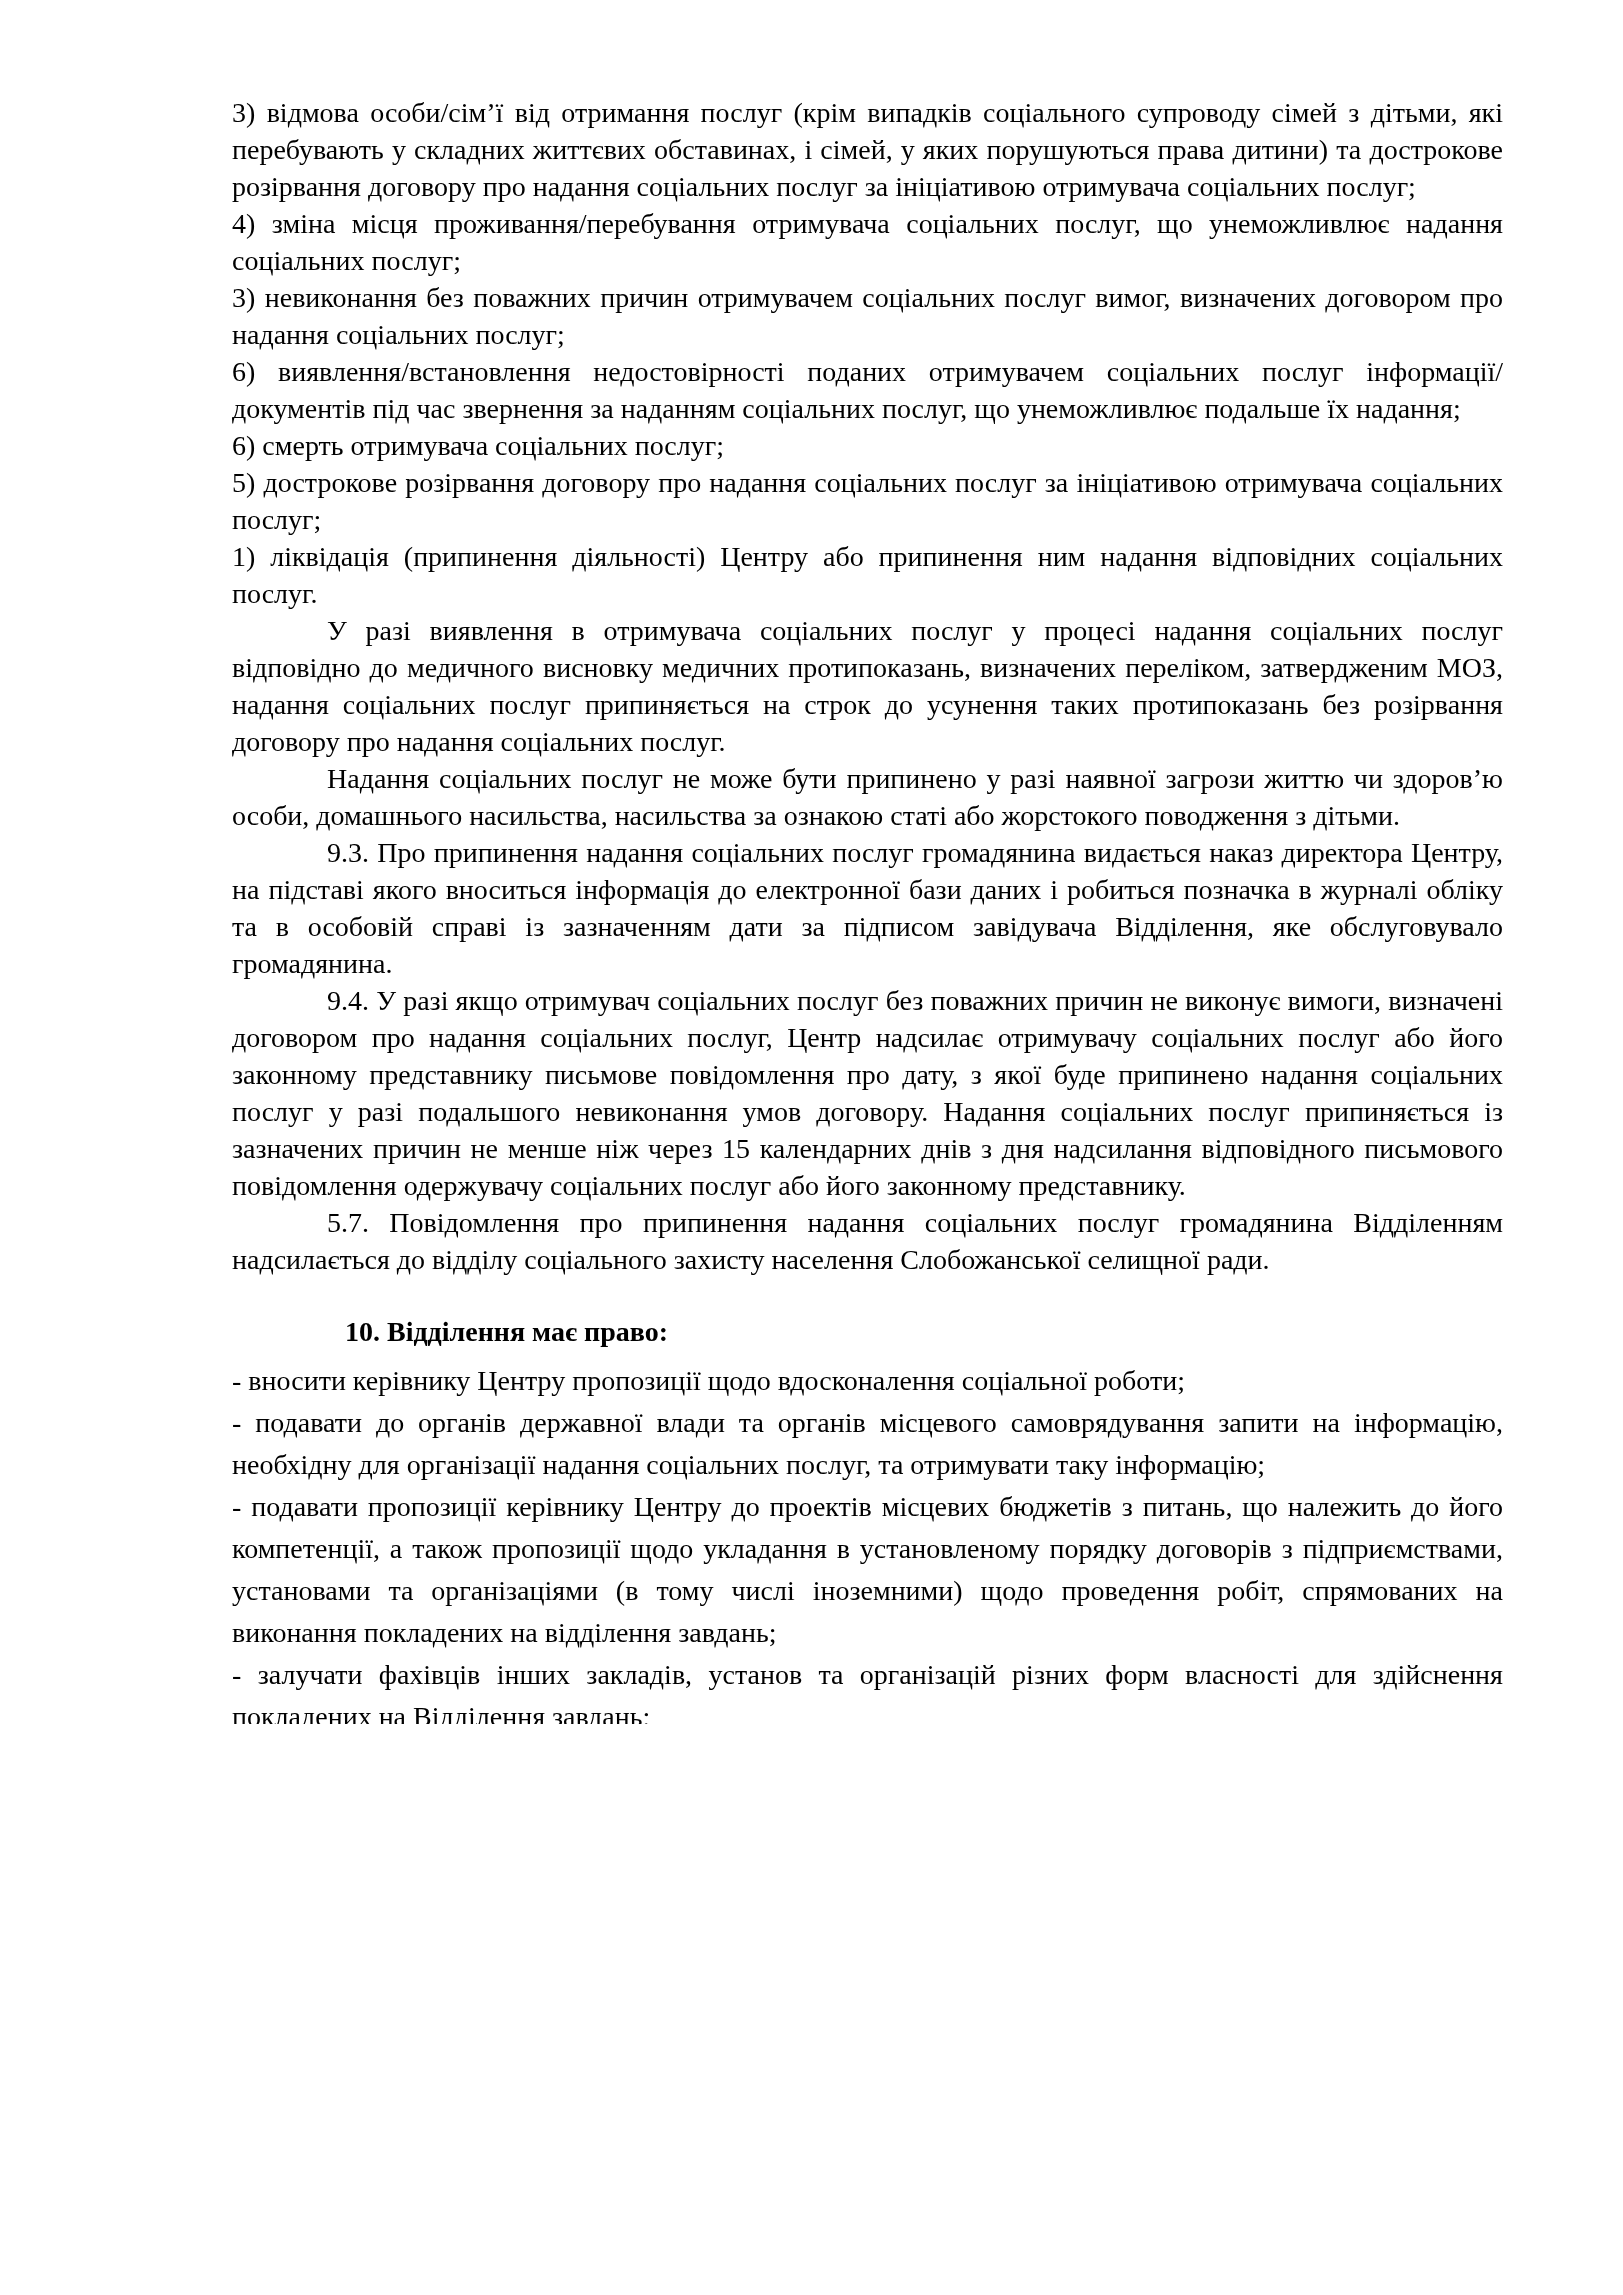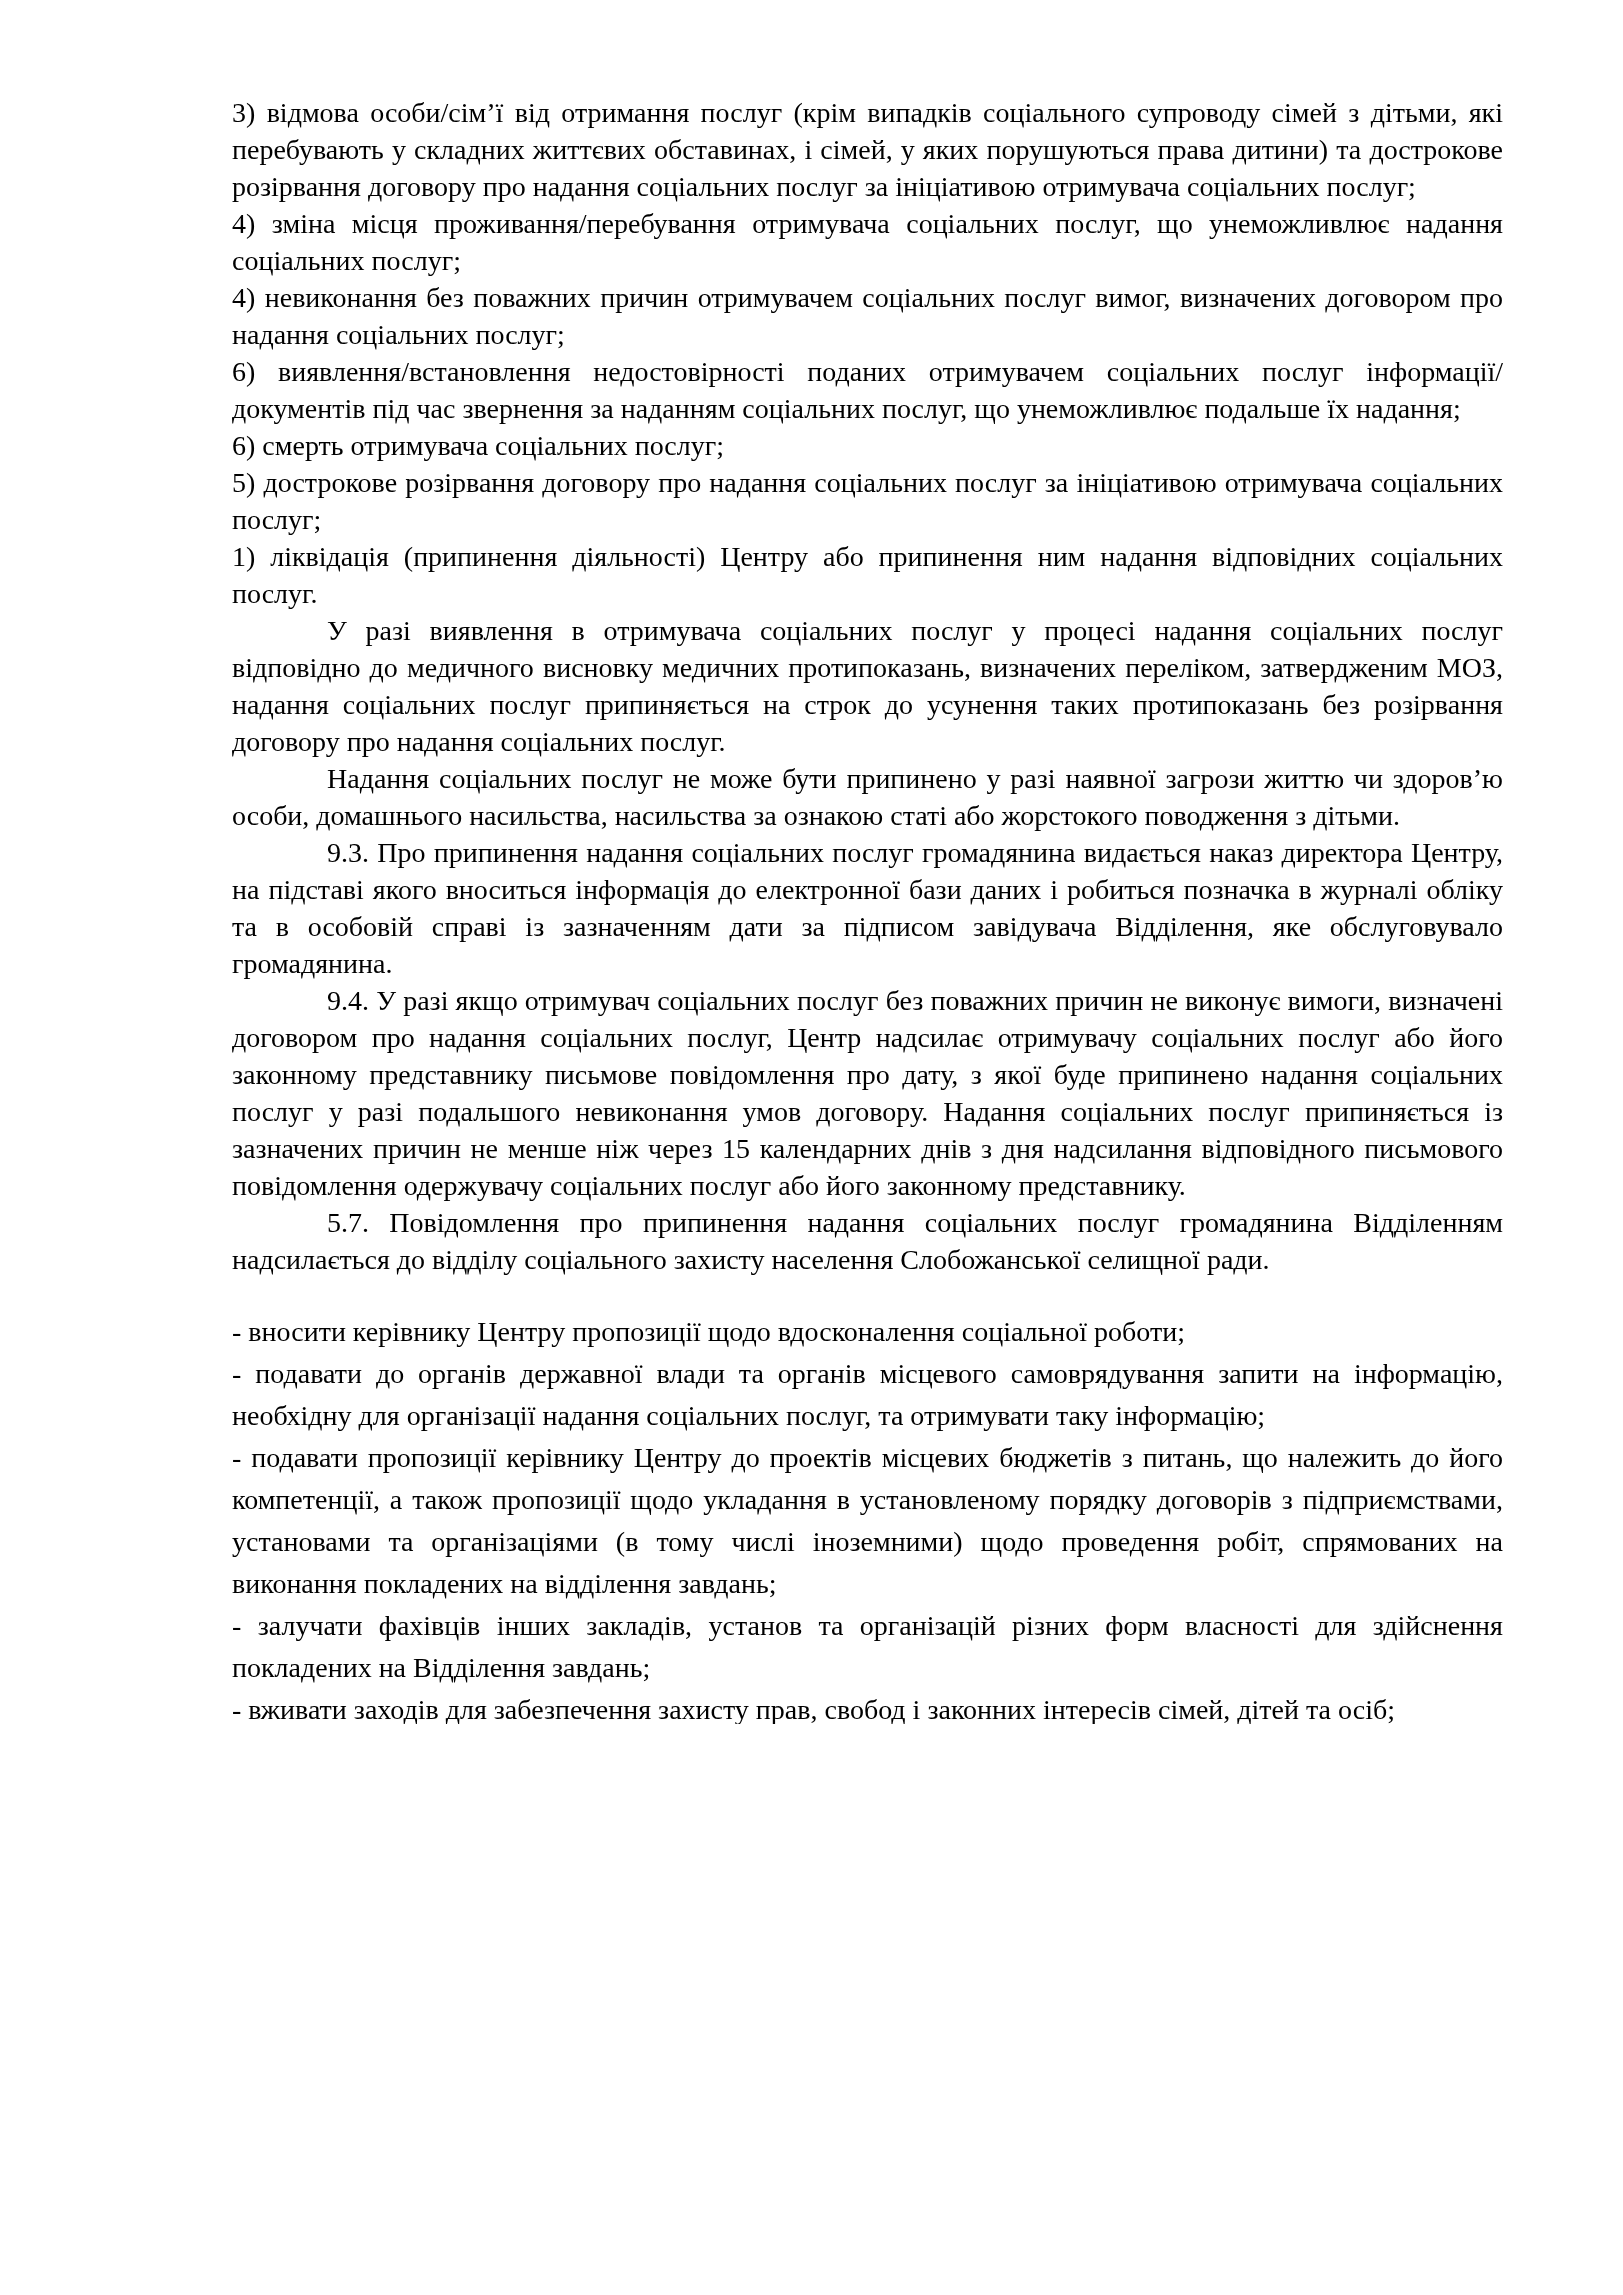--- a/index.html
+++ b/index.html
@@ -47,35 +47,36 @@
   }
 </style>
 </head>
 <body>
 
 <div class="page">
   <div class="text-block">
 
     <p class="para">3) відмова особи/сім’ї від отримання послуг (крім випадків соціального супроводу сімей з дітьми, які перебувають у складних життєвих обставинах, і сімей, у яких порушуються права дитини) та дострокове розірвання договору про надання соціальних послуг за ініціативою отримувача соціальних послуг;</p>
     <p class="para">4) зміна місця проживання/перебування отримувача соціальних послуг, що унеможливлює надання соціальних послуг;</p>
-    <p class="para">4) невиконання без поважних причин отримувачем соціальних послуг вимог, визначених договором про надання соціальних послуг;</p>
+    <p class="para">3) невиконання без поважних причин отримувачем соціальних послуг вимог, визначених договором про надання соціальних послуг;</p>
     <p class="para">6) виявлення/встановлення недостовірності поданих отримувачем соціальних послуг інформації/документів під час звернення за наданням соціальних послуг, що унеможливлює подальше їх надання;</p>
     <p class="para">6) смерть отримувача соціальних послуг;</p>
     <p class="para">5) дострокове розірвання договору про надання соціальних послуг за ініціативою отримувача соціальних послуг;</p>
     <p class="para">1) ліквідація (припинення діяльності) Центру або припинення ним надання відповідних соціальних послуг.</p>
 
     <p class="para indent">У разі виявлення в отримувача соціальних послуг у процесі надання соціальних послуг відповідно до медичного висновку медичних протипоказань, визначених переліком, затвердженим МОЗ, надання соціальних послуг припиняється на строк до усунення таких протипоказань без розірвання договору про надання соціальних послуг.</p>
     <p class="para indent">Надання соціальних послуг не може бути припинено у разі наявної загрози життю чи здоров’ю особи, домашнього насильства, насильства за ознакою статі або жорстокого поводження з дітьми.</p>
 
     <p class="para indent">9.3. Про припинення надання соціальних послуг громадянина видається наказ директора Центру, на підставі якого вноситься інформація до електронної бази даних і робиться позначка в журналі обліку та в особовій справі із зазначенням дати за підписом завідувача Відділення, яке обслуговувало громадянина.</p>
     <p class="para indent">9.4. У разі якщо отримувач соціальних послуг без поважних причин не виконує вимоги, визначені договором про надання соціальних послуг, Центр надсилає отримувачу соціальних послуг або його законному представнику письмове повідомлення про дату, з якої буде припинено надання соціальних послуг у разі подальшого невиконання умов договору. Надання соціальних послуг припиняється із зазначених причин не менше ніж через 15 календарних днів з дня надсилання відповідного письмового повідомлення одержувачу соціальних послуг або його законному представнику.</p>
     <p class="para indent">5.7. Повідомлення про припинення надання соціальних послуг громадянина Відділенням надсилається до відділу соціального захисту населення Слобожанської селищної ради.</p>
 
     <div class="section-spacer"></div>
 
+    <p class="heading">10. Відділення має право:</p>
 
     <p class="para loose">- вносити керівнику Центру пропозиції щодо вдосконалення соціальної роботи;</p>
     <p class="para loose">- подавати до органів державної влади та органів місцевого самоврядування запити на інформацію, необхідну для організації надання соціальних послуг, та отримувати таку інформацію;</p>
     <p class="para loose">- подавати пропозиції керівнику Центру до проектів місцевих бюджетів з питань, що належить до його компетенції, а також пропозиції щодо укладання в установленому порядку договорів з підприємствами, установами та організаціями (в тому числі іноземними) щодо проведення робіт, спрямованих на виконання покладених на відділення завдань;</p>
     <p class="para loose">- залучати фахівців інших закладів, установ та організацій різних форм власності для здійснення покладених на Відділення завдань;</p>
     <p class="para loose">- вживати заходів для забезпечення захисту прав, свобод і законних інтересів сімей, дітей та осіб;</p>
 
   </div>
 </div>
 

